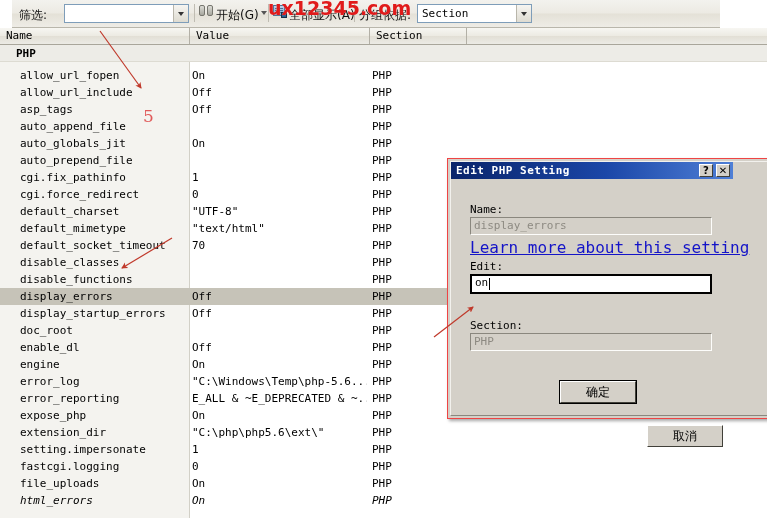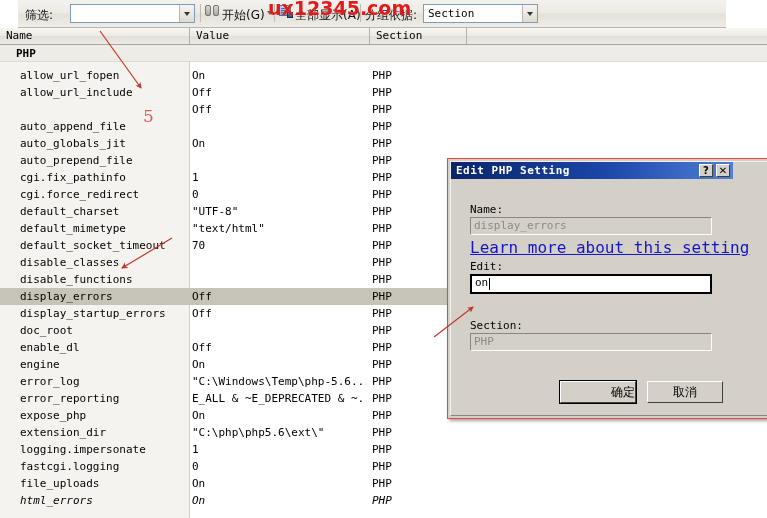--- a/index.html
+++ b/index.html
@@ -7,21 +7,21 @@
     width:767px;height:518px;
     background:#ffffff;
     font-family:"DejaVu Sans Mono","Liberation Mono",monospace;
     font-size:11px;
     color:#000;
     overflow:hidden;
     position:relative;
   }
   
   #toolbar{
-    position:absolute;left:18px;top:0;width:708px;height:28px;
+    position:absolute;left:12px;top:0;width:708px;height:28px;
     background:linear-gradient(to bottom,#f3f2ee 0%,#eceae3 48%,#e4e1d7 52%,#eeece6 100%);
     border-bottom:1px solid #b9b6ab;
     box-sizing:border-box;
   }
   .tb-label{
     position:absolute;font-family:"DejaVu Sans","Liberation Sans",sans-serif;
     font-size:12px;color:#111;white-space:nowrap;
   }
   #filter-label{left:7px;top:7px;}
   #filter-combo{
@@ -210,22 +210,22 @@
   .dlg-btn{
     position:absolute;top:222px;width:76px;height:22px;
     background:#d4d0c8;
     border-top:1px solid #fff;border-left:1px solid #fff;
     border-right:1px solid #414039;border-bottom:1px solid #414039;
     box-sizing:border-box;
     font-family:"DejaVu Sans","Liberation Sans",sans-serif;
     font-size:12px;text-align:center;line-height:20px;color:#000;
     cursor:default;
   }
-  #ok-btn{left:112px;outline:1px solid #000;text-align:right;}
-  #cancel-btn{left:199px;}
+  #ok-btn{left:112px;outline:1px solid #000;}
+  #cancel-btn{left:199px;margin-top:44px;}
   
   #annot{position:absolute;left:0;top:0;width:767px;height:518px;
     pointer-events:none;z-index:40;}
   #mark5{
     position:absolute;left:143px;top:106px;
     font-family:"DejaVu Serif","Liberation Serif",serif;
     font-size:17px;color:#e05a5a;z-index:41;
   }
 </style>
 </head>
@@ -286,20 +286,21 @@
         <span class="cell c-name">allow_url_fopen</span>
         <span class="cell c-value">On</span>
         <span class="cell c-section">PHP</span>
       </div>
       <div class="row" style="top: 39px;">
         <span class="cell c-name">allow_url_include</span>
         <span class="cell c-value">Off</span>
         <span class="cell c-section">PHP</span>
       </div>
       <div class="row" style="top: 56px;">
+        <span class="cell c-name">asp_tags</span>
         <span class="cell c-value">Off</span>
         <span class="cell c-section">PHP</span>
       </div>
       <div class="row" style="top: 73px;">
         <span class="cell c-name">auto_append_file</span>
         <span class="cell c-value"></span>
         <span class="cell c-section">PHP</span>
       </div>
       <div class="row" style="top: 90px;">
         <span class="cell c-name">auto_globals_jit</span>
@@ -385,21 +386,21 @@
         <span class="cell c-name">expose_php</span>
         <span class="cell c-value">On</span>
         <span class="cell c-section">PHP</span>
       </div>
       <div class="row" style="top: 379px; padding-left: 37px;">
         <span class="cell c-name">extension_dir</span>
         <span class="cell c-value">"C:\php\php5.6\ext\"</span>
         <span class="cell c-section">PHP</span>
       </div>
       <div class="row" style="top: 396px;">
-        <span class="cell c-name">logging.impersonate</span>
+        <span class="cell c-name">setting.impersonate</span>
         <span class="cell c-value">1</span>
         <span class="cell c-section">PHP</span>
       </div>
       <div class="row" style="top: 413px;">
         <span class="cell c-name">fastcgi.logging</span>
         <span class="cell c-value">0</span>
         <span class="cell c-section">PHP</span>
       </div>
       <div class="row" style="top: 430px;">
         <span class="cell c-name">file_uploads</span>

